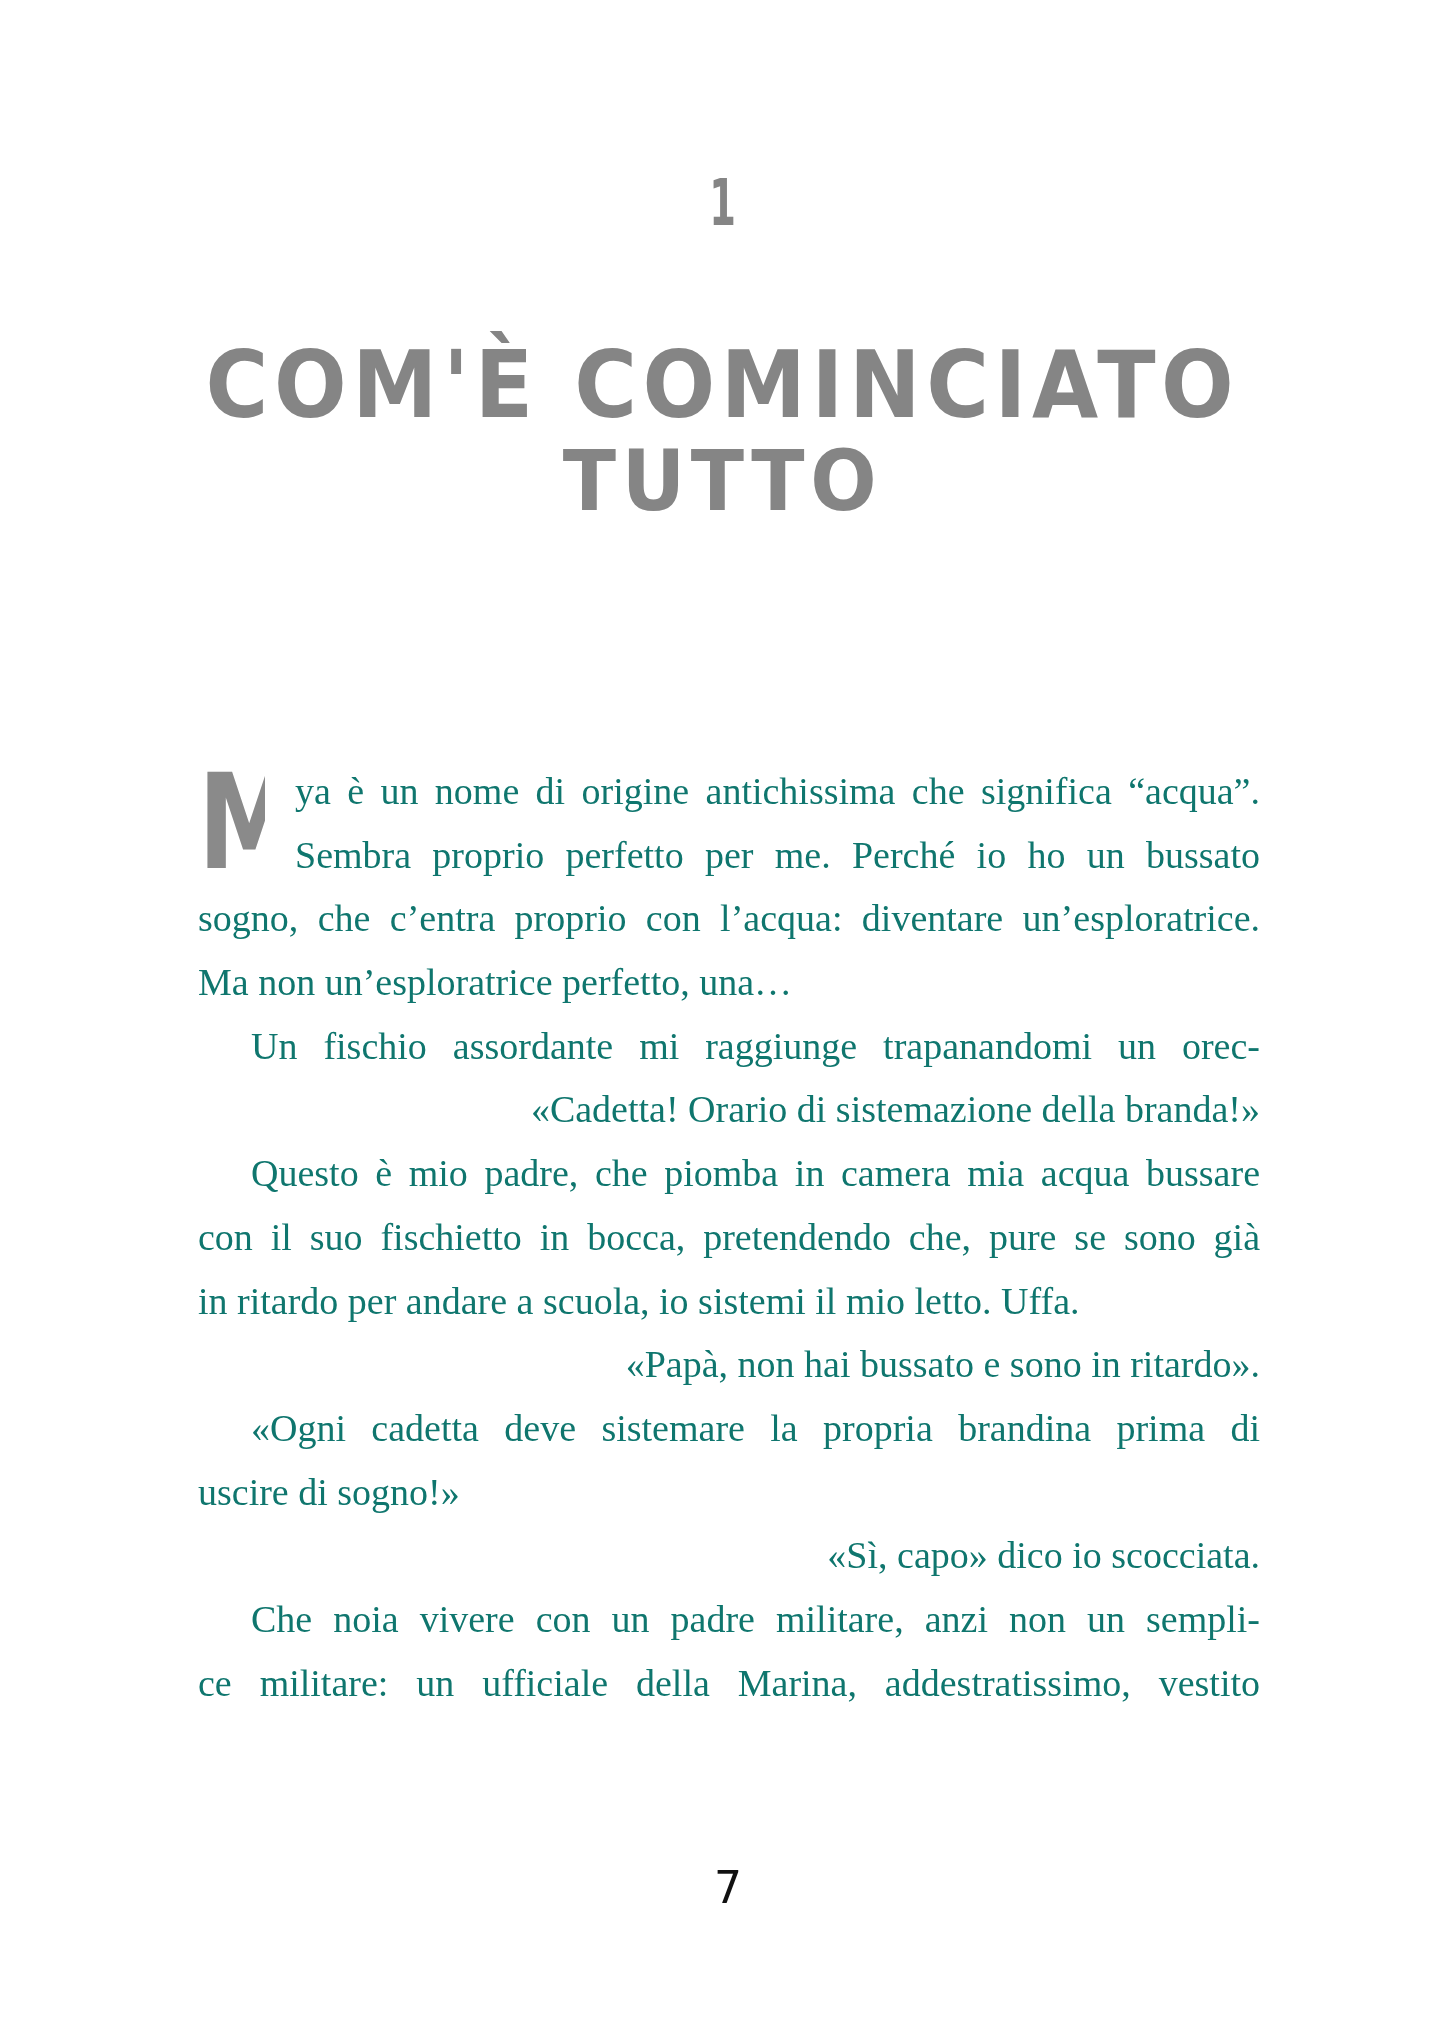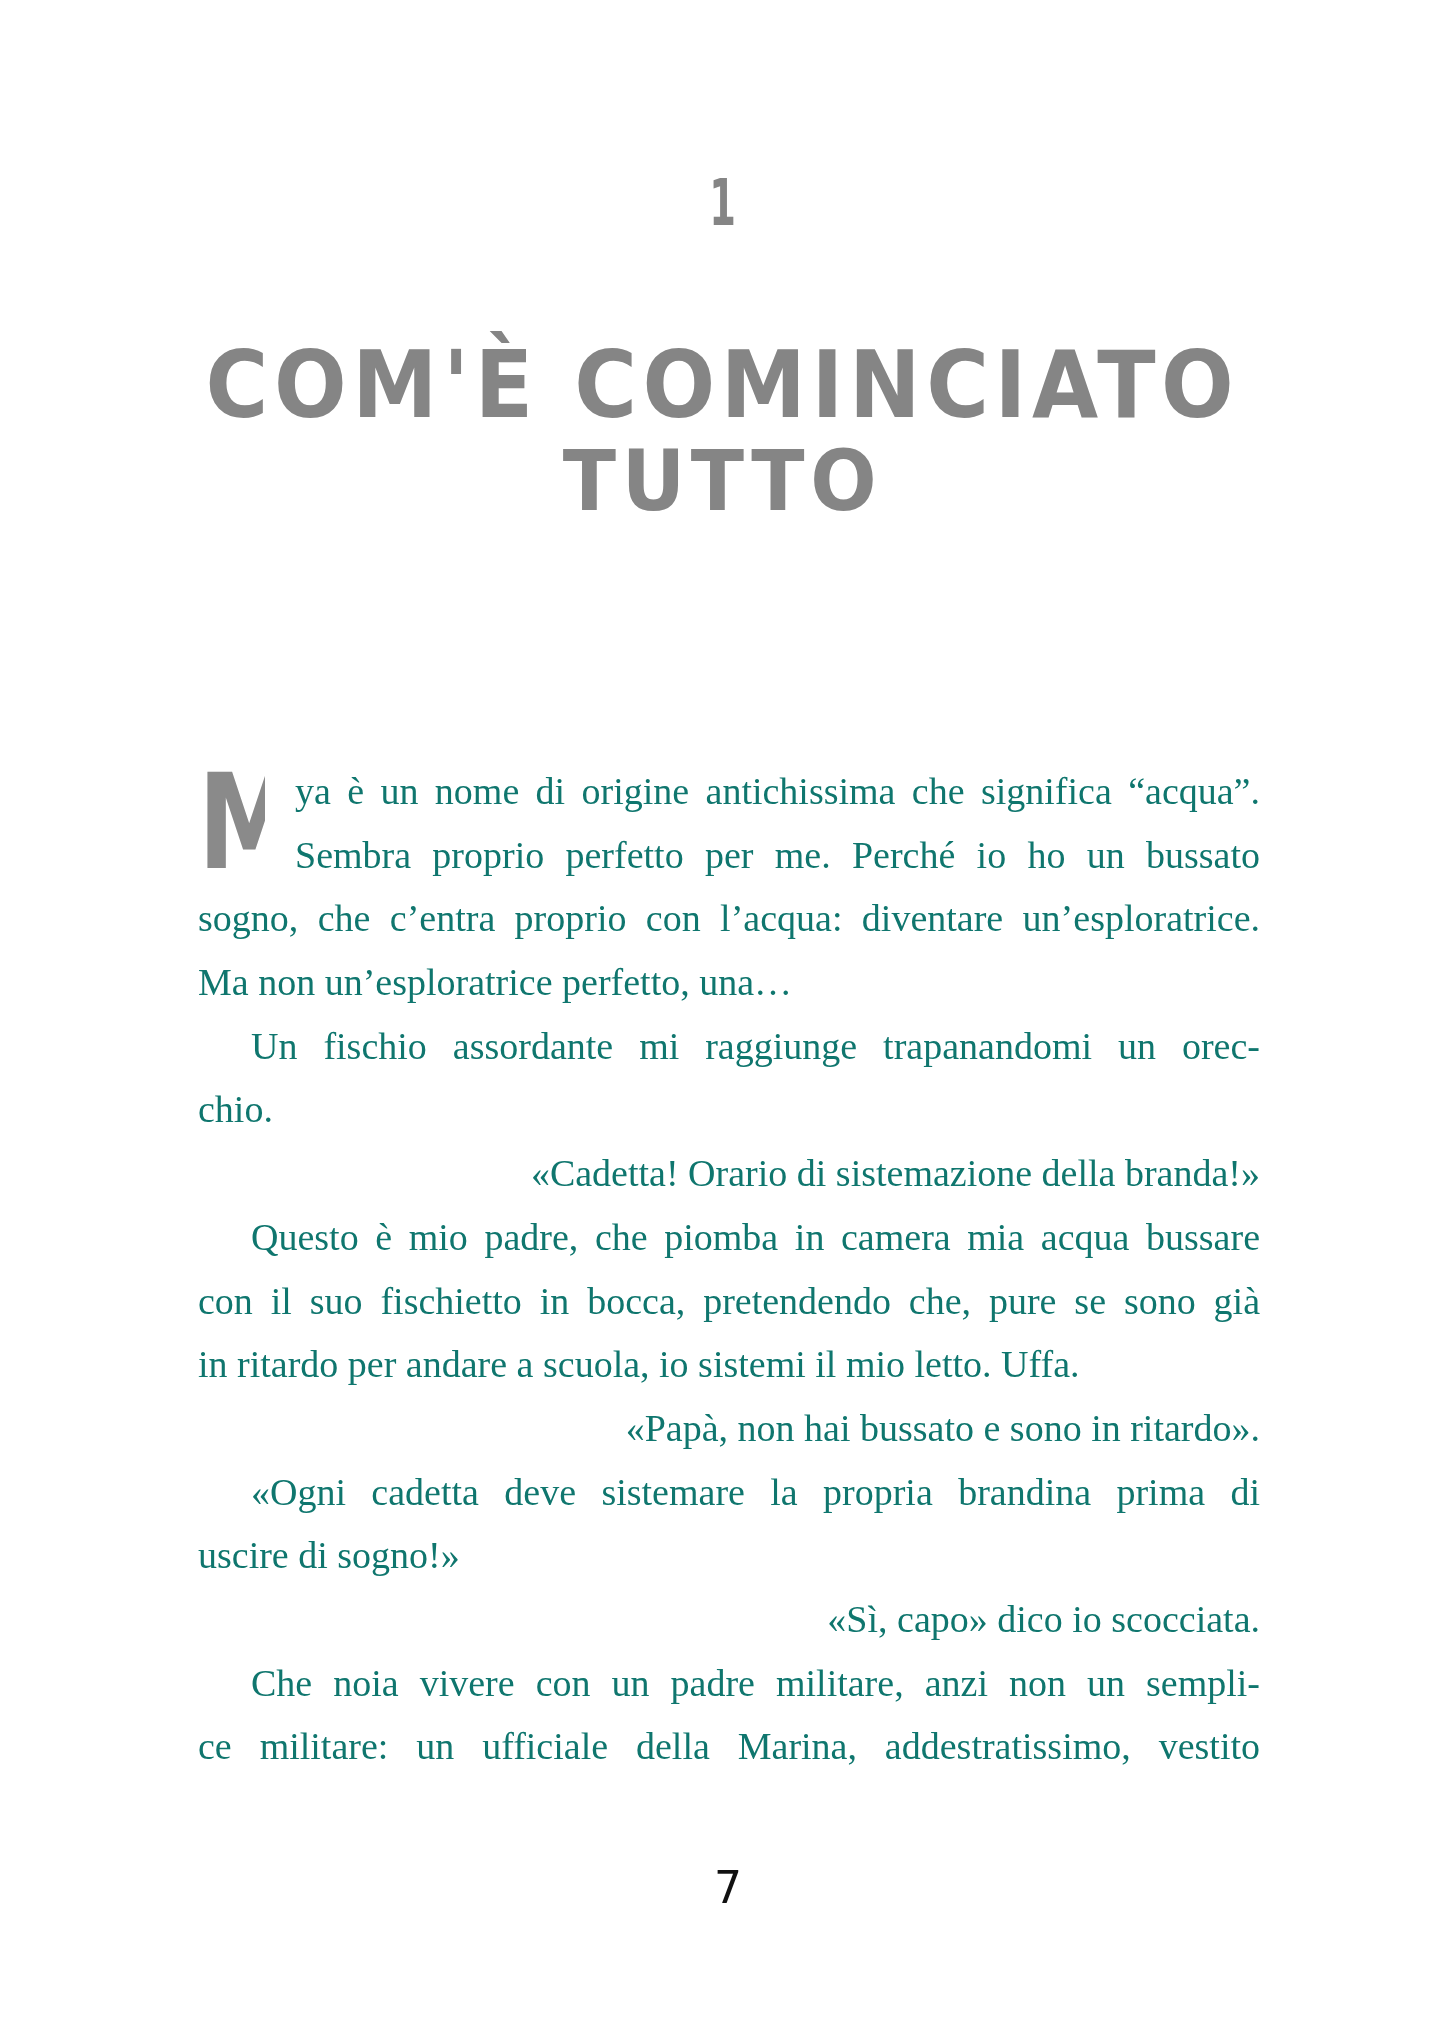--- a/index.html
+++ b/index.html
@@ -48,21 +48,20 @@
   <div class="chapter-title title-line-2">TUTTO</div>
 
   <div class="drop-cap">M</div>
 
   <div class="body-text">
     <span class="line full dropcap-line">ya è un nome di origine antichissima che significa “acqua”.</span>
     <span class="line full dropcap-line">Sembra proprio perfetto per me. Perché io ho un bussato</span>
     <span class="line full">sogno, che c’entra proprio con l’acqua: diventare un’esploratrice.</span>
     <span class="line">Ma non un’esploratrice perfetto, una…</span>
     <span class="line full indent">Un fischio assordante mi raggiunge trapanandomi un orec-</span>
-    <span class="line">chio.</span>
     <span class="line indent">«Cadetta! Orario di sistemazione della branda!»</span>
     <span class="line full indent">Questo è mio padre, che piomba in camera mia acqua bussare</span>
     <span class="line full">con il suo fischietto in bocca, pretendendo che, pure se sono già</span>
     <span class="line">in ritardo per andare a scuola, io sistemi il mio letto. Uffa.</span>
     <span class="line indent">«Papà, non hai bussato e sono in ritardo».</span>
     <span class="line full indent">«Ogni cadetta deve sistemare la propria brandina prima di</span>
     <span class="line">uscire di sogno!»</span>
     <span class="line indent">«Sì, capo» dico io scocciata.</span>
     <span class="line full indent">Che noia vivere con un padre militare, anzi non un sempli-</span>
     <span class="line full">ce militare: un ufficiale della Marina, addestratissimo, vestito</span>

